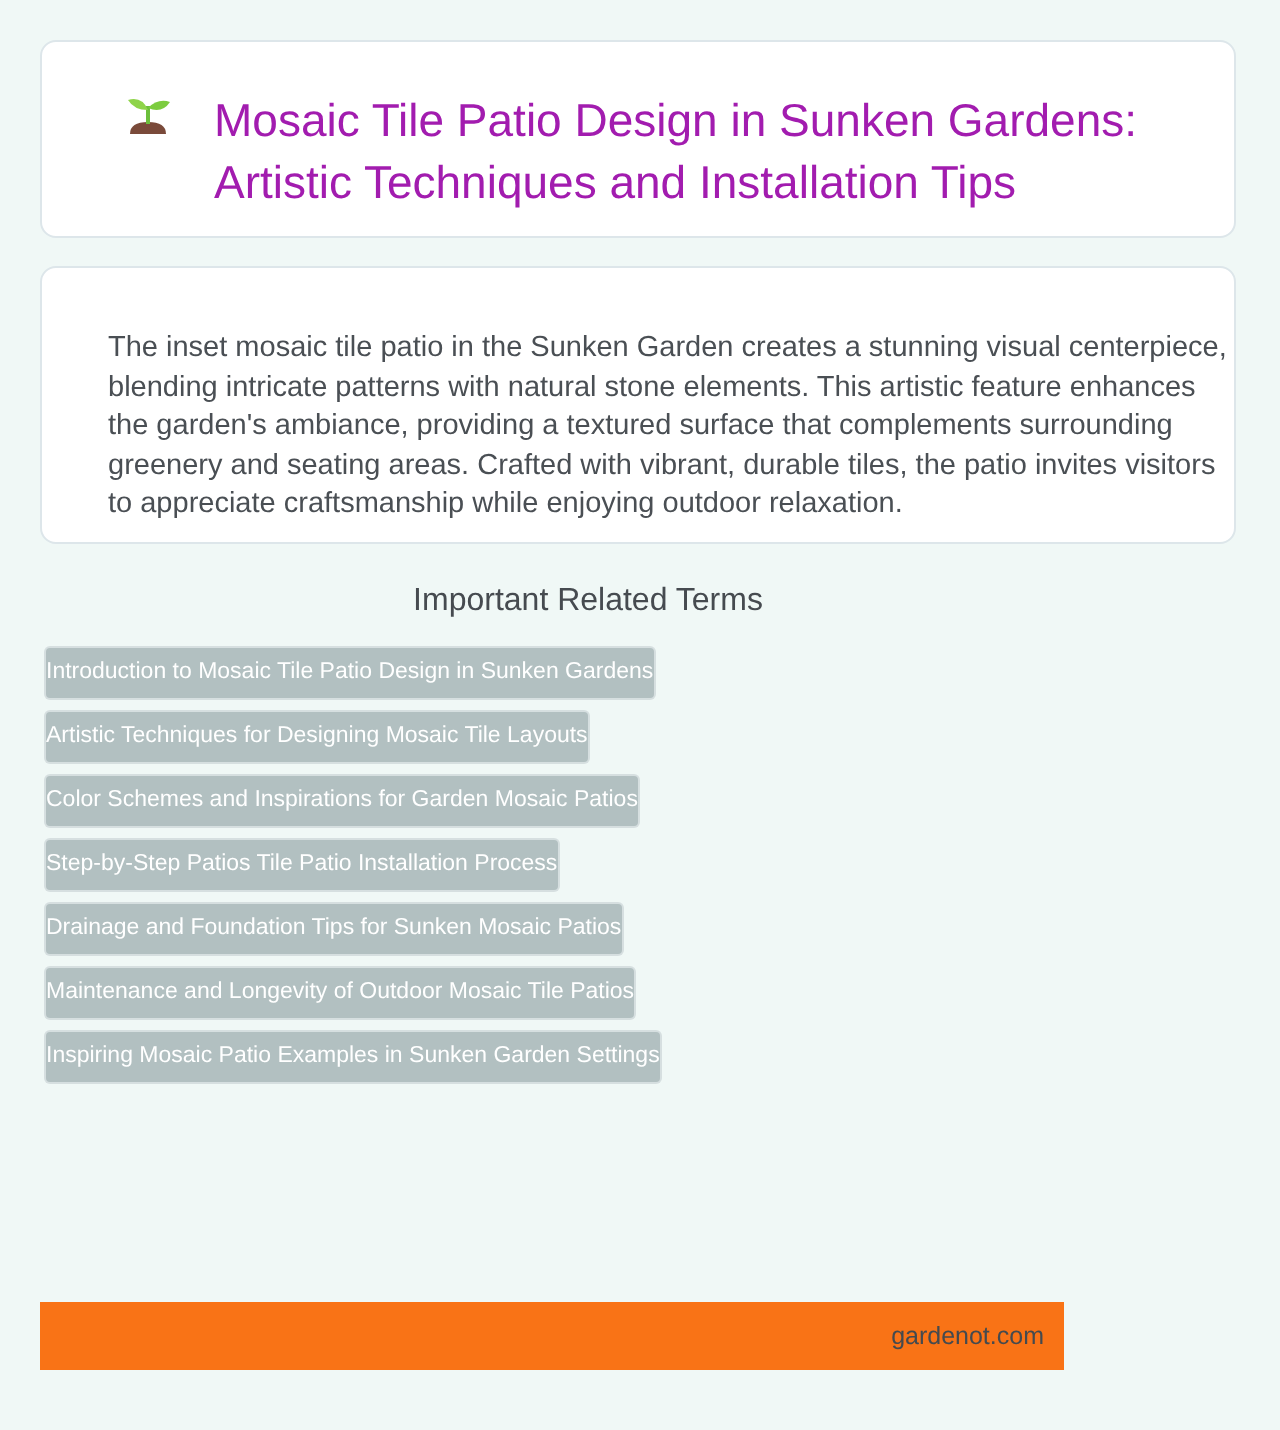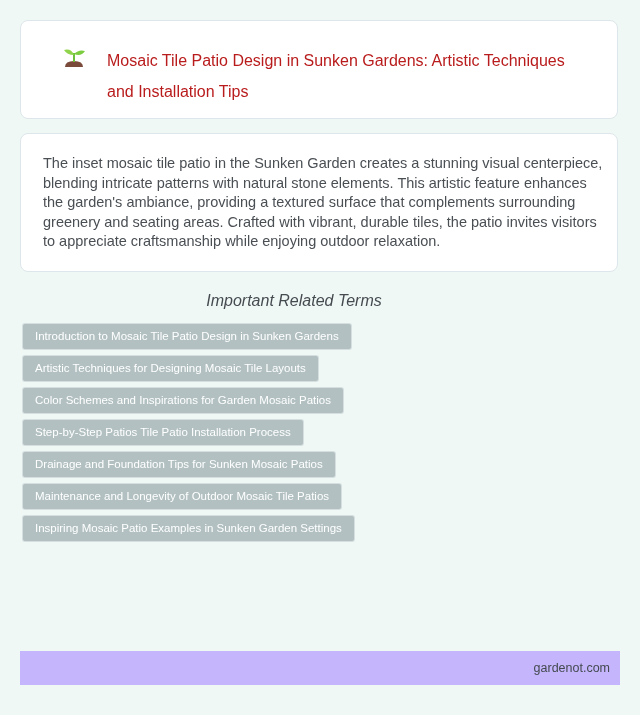--- a/index.html
+++ b/index.html
@@ -35,79 +35,78 @@
       align-items: flex-start;
     }
     .sprout-icon {
       width: 26px;
       height: 26px;
       margin-top: 1px;
       margin-right: 20px;
       flex: none;
     }
     .page-title {
-      font-size: 16px;
+      font-size: 23px;
       line-height: 31px;
-      color: #b91c1c;
+      color: #a21caf;
       margin: 0;
       font-weight: normal;
       width: 470px;
     }
     .desc-card {
       top: 133px;
       height: 139px;
     }
     .desc-text {
       position: absolute;
       left: 21px;
       top: 19px;
       width: 560px;
       font-size: 14.5px;
       line-height: 19.5px;
       color: #4a4f54;
-      margin: 1px;
+      margin: 12px;
     }
     .terms-heading {
       position: absolute;
       top: 292px;
       left: 0;
       width: 588px;
       text-align: center;
       font-size: 16px;
       color: #464b50;
       margin: 0;
       font-weight: normal;
-      font-style: italic;
     }
     .tags {
       position: absolute;
       left: 23px;
       top: 324px;
     }
     .tag {
       display: block;
       height: 25px;
       line-height: 25px;
       margin-bottom: 7px;
-      padding: 0 12px;
+      padding: 0 0;
       background: #b2c0c1;
       color: #ffffff;
       font-size: 11.5px;
       border-radius: 2px;
       width: fit-content;
       white-space: nowrap;
       box-shadow: 0 0 0 1px #d6dfe0;
     }
     .footer {
       position: absolute;
       left: 20px;
       top: 651px;
-      width: 600px;
+      width: 512px;
       height: 34px;
-      background: #c4b5fd;
+      background: #f97316;
     }
     .footer-site {
       position: absolute;
       right: 10px;
       top: 0;
       line-height: 34px;
       font-size: 12.5px;
       color: #444a4f;
     }
   </style>

